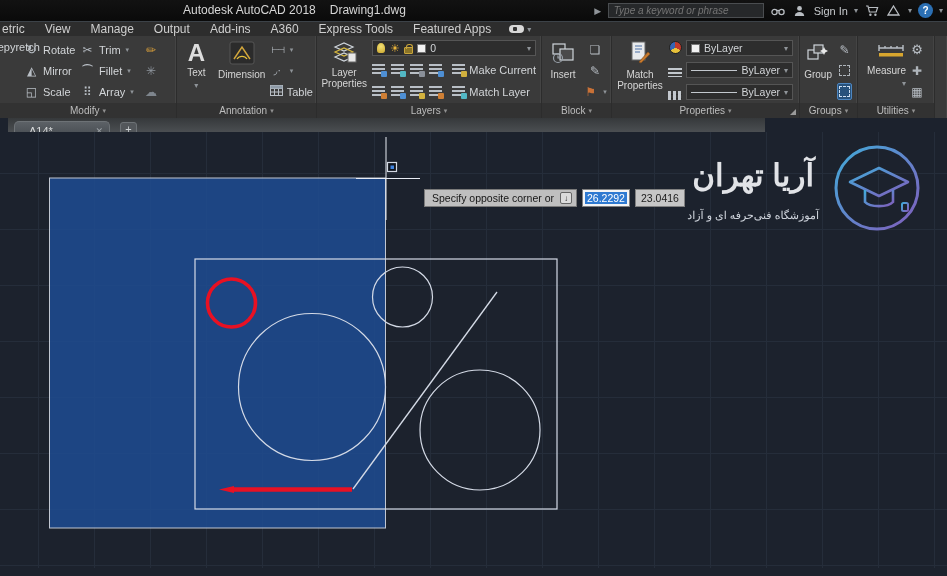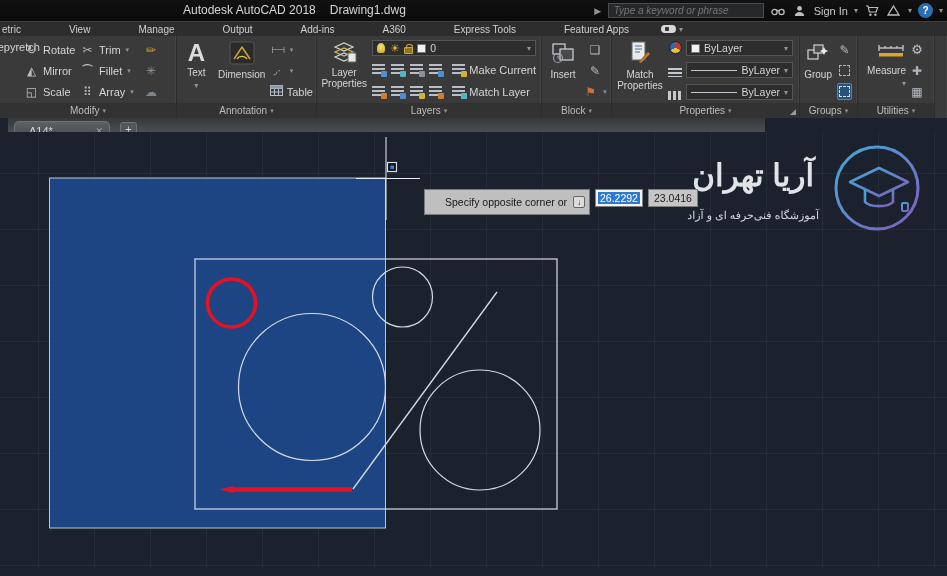--- a/index.html
+++ b/index.html
@@ -14,21 +14,21 @@
   .tb-ico{display:inline-flex;align-items:center;justify-content:center;width:16px;height:16px;color:#b9bdc2;font-size:11px;}
   #collapse-arrow{color:#8f9499;font-size:9px;width:8px;}
   #search-box{width:156px;height:15px;background:#26282a;border:1px solid #4a4d50;color:#85888c;font-style:italic;font-size:10px;padding:0 5px;}
   #signin-label{color:#c7cacd;font-size:11px;}
   .dd{color:#8f9499;font-size:8px;}
   .helpq{width:15px;height:15px;border-radius:50%;background:#2b6fb3;color:#fff;font-size:10px;font-weight:bold;display:inline-flex;align-items:center;justify-content:center;}
 
   
   #menubar{position:absolute;left:0;top:21px;width:947px;height:15px;background:#2d2d2d;border-top:1px solid #3c4248;display:flex;align-items:center;}
   #menu-tabs{display:flex;align-items:center;}
-  .mtab{color:#cfcfcf;font-size:10px;padding:0 24px;white-space:nowrap;}
+  .mtab{color:#cfcfcf;font-size:12px;padding:0 10px;white-space:nowrap;}
   .mtab:first-child{padding-left:2px;}
   #ribbon-pill{display:inline-flex;align-items:center;gap:3px;margin-left:8px;}
   #ribbon-pill .pill{width:15px;height:8px;border-radius:4px;background:#d8d8d8;position:relative;}
   #ribbon-pill .pill::after{content:"";position:absolute;left:4px;top:2px;width:4px;height:4px;background:#333;border-radius:1px;}
 
   
   #ribbon{position:absolute;left:0;top:36px;width:947px;height:82px;background:#3a3a3a;}
   .panel{position:absolute;top:0;height:82px;border-right:1px solid #2c2c2c;box-shadow:inset -1px 0 0 #444;}
   .pbody{position:absolute;left:0;top:0;right:0;height:67px;display:flex;align-items:stretch;padding:2px 2px 0 2px;}
   .plabel{position:absolute;left:0;bottom:0;right:0;height:15px;background:#323232;color:#bdbdbd;font-size:10px;display:flex;align-items:center;justify-content:center;gap:3px;}
@@ -84,21 +84,21 @@
   #draw-svg{position:absolute;left:0;top:0;}
 
   
   #watermark{position:absolute;right:24px;top:10px;display:flex;align-items:center;gap:12px;opacity:.92;}
   #wm-text{text-align:center;direction:rtl;}
   #wm-title{font-size:31px;font-weight:bold;color:#f2f4f7;line-height:34px;}
   #wm-sub{font-size:11px;color:#dde2ea;margin-top:16px;}
 
   
   #dyn{position:absolute;left:424px;top:57px;display:flex;align-items:flex-start;gap:5px;}
-  #dyn-tip{display:flex;align-items:center;gap:6px;height:26px;background:#bfbfbf;border:1px solid #7a7a7a;padding:0 4px 0 20px;font-size:10.5px;color:#161616;white-space:nowrap;}
+  #dyn-tip{display:flex;align-items:center;gap:6px;height:18px;background:#bfbfbf;border:1px solid #7a7a7a;padding:0 4px 0 7px;font-size:10.5px;color:#161616;white-space:nowrap;}
   #dyn-key{width:12px;height:12px;background:#dcdcdc;border:1px solid #666;border-radius:2px;font-size:8px;color:#222;display:inline-flex;align-items:center;justify-content:center;}
   #dyn-key::after{content:"↓";}
   .dynval{height:18px;border:1px solid #808080;font-size:10.5px;display:inline-flex;align-items:center;padding:0 2px;}
   #dyn-x{background:#f4f4f4;}
   #dyn-x span{background:#2f7ad1;color:#fff;padding:0 2px;}
   #dyn-y{background:#c6c6c6;color:#1c1c1c;padding:0 5px;}
 </style>
 </head>
 <body>
 

